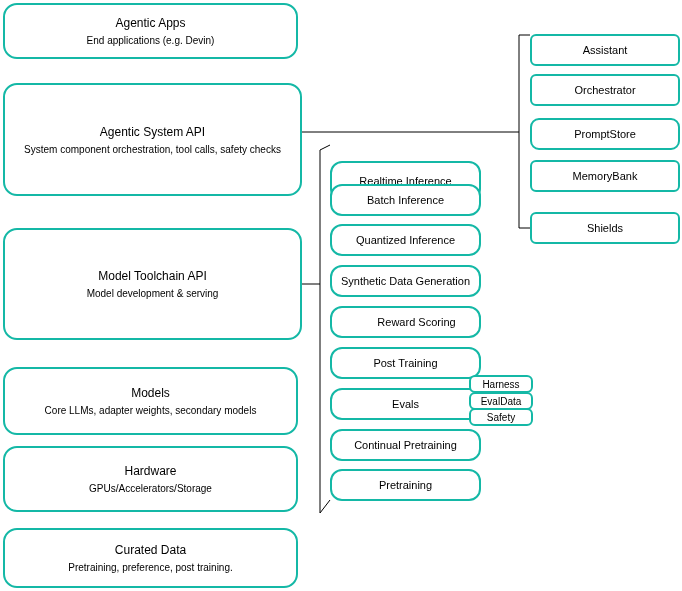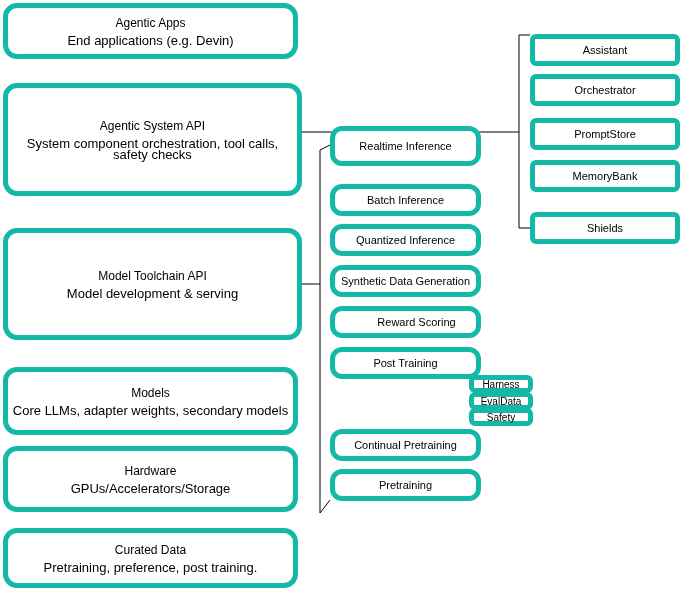--- a/index.html
+++ b/index.html
@@ -17,37 +17,37 @@
   }
   #stage {
     position: absolute;
     left: 0; top: 0;
     width: 682px;
     height: 591px;
   }
   .box {
     position: absolute;
     box-sizing: border-box;
-    border: 5px solid #14b8a6;
+    border: 2px solid #14b8a6;
     background: #ffffff;
     display: flex;
     flex-direction: column;
     align-items: center;
     justify-content: center;
     text-align: center;
   }
   .layer {
     border-radius: 14px;
   }
   .layer .title {
     font-size: 12px;
     line-height: 14px;
   }
   .layer .sub {
-    font-size: 13px;
+    font-size: 10px;
     line-height: 11px;
     margin-top: 5px;
   }
   .pill {
     border-radius: 12px;
     font-size: 11px;
   }
   .small-pill {
     border-radius: 6px;
     font-size: 10px;
@@ -107,37 +107,40 @@
   <div class="box layer" style="left:3px;top:446px;width:295px;height:66px;">
     <div class="title">Hardware</div>
     <div class="sub">GPUs/Accelerators/Storage</div>
   </div>
 
   <div class="box layer" style="left:3px;top:528px;width:295px;height:60px;">
     <div class="title">Curated Data</div>
     <div class="sub">Pretraining, preference, post training.</div>
   </div>
 
-  <div class="box pill" style="left:330px;top:126px;width:151px;height:40px;">
+  <div class="box pill" style="left:330px;top:161px;width:151px;height:40px;">
     <div>Realtime Inference</div>
   </div>
   <div class="box pill" style="left:330px;top:184px;width:151px;height:32px;">
     <div>Batch Inference</div>
   </div>
   <div class="box pill" style="left:330px;top:224px;width:151px;height:32px;">
     <div>Quantized Inference</div>
   </div>
   <div class="box pill" style="left:330px;top:265px;width:151px;height:32px;">
     <div>Synthetic Data Generation</div>
   </div>
   <div class="box pill" style="left:330px;top:306px;width:151px;height:32px;padding-left:22px;">
     <div>Reward Scoring</div>
   </div>
   <div class="box pill" style="left:330px;top:347px;width:151px;height:32px;">
     <div>Post Training</div>
+  </div>
+  <div class="box pill" style="left:330px;top:388px;width:151px;height:32px;">
+    <div>Evals</div>
   </div>
   <div class="box pill" style="left:330px;top:429px;width:151px;height:32px;">
     <div>Continual Pretraining</div>
   </div>
   <div class="box pill" style="left:330px;top:469px;width:151px;height:32px;">
     <div>Pretraining</div>
   </div>
 
   <div class="box small-pill" style="left:469px;top:375px;width:64px;height:18px;">
     <div>Harness</div>
@@ -148,21 +151,21 @@
   <div class="box small-pill" style="left:469px;top:408px;width:64px;height:18px;">
     <div>Safety</div>
   </div>
 
   <div class="box right-item" style="left:530px;top:34px;width:150px;height:32px;">
     <div>Assistant</div>
   </div>
   <div class="box right-item" style="left:530px;top:74px;width:150px;height:32px;">
     <div>Orchestrator</div>
   </div>
-  <div class="box right-item" style="left:530px;top:118px;width:150px;height:32px;">
+  <div class="box right-item" style="left:530px;top:118px;width:150px;height:32px;border-radius:9px;">
     <div>PromptStore</div>
   </div>
   <div class="box right-item" style="left:530px;top:160px;width:150px;height:32px;">
     <div>MemoryBank</div>
   </div>
   <div class="box right-item" style="left:530px;top:204px;width:150px;height:32px;margin-top:8px;">
     <div>Shields</div>
   </div>
 
 </div>

